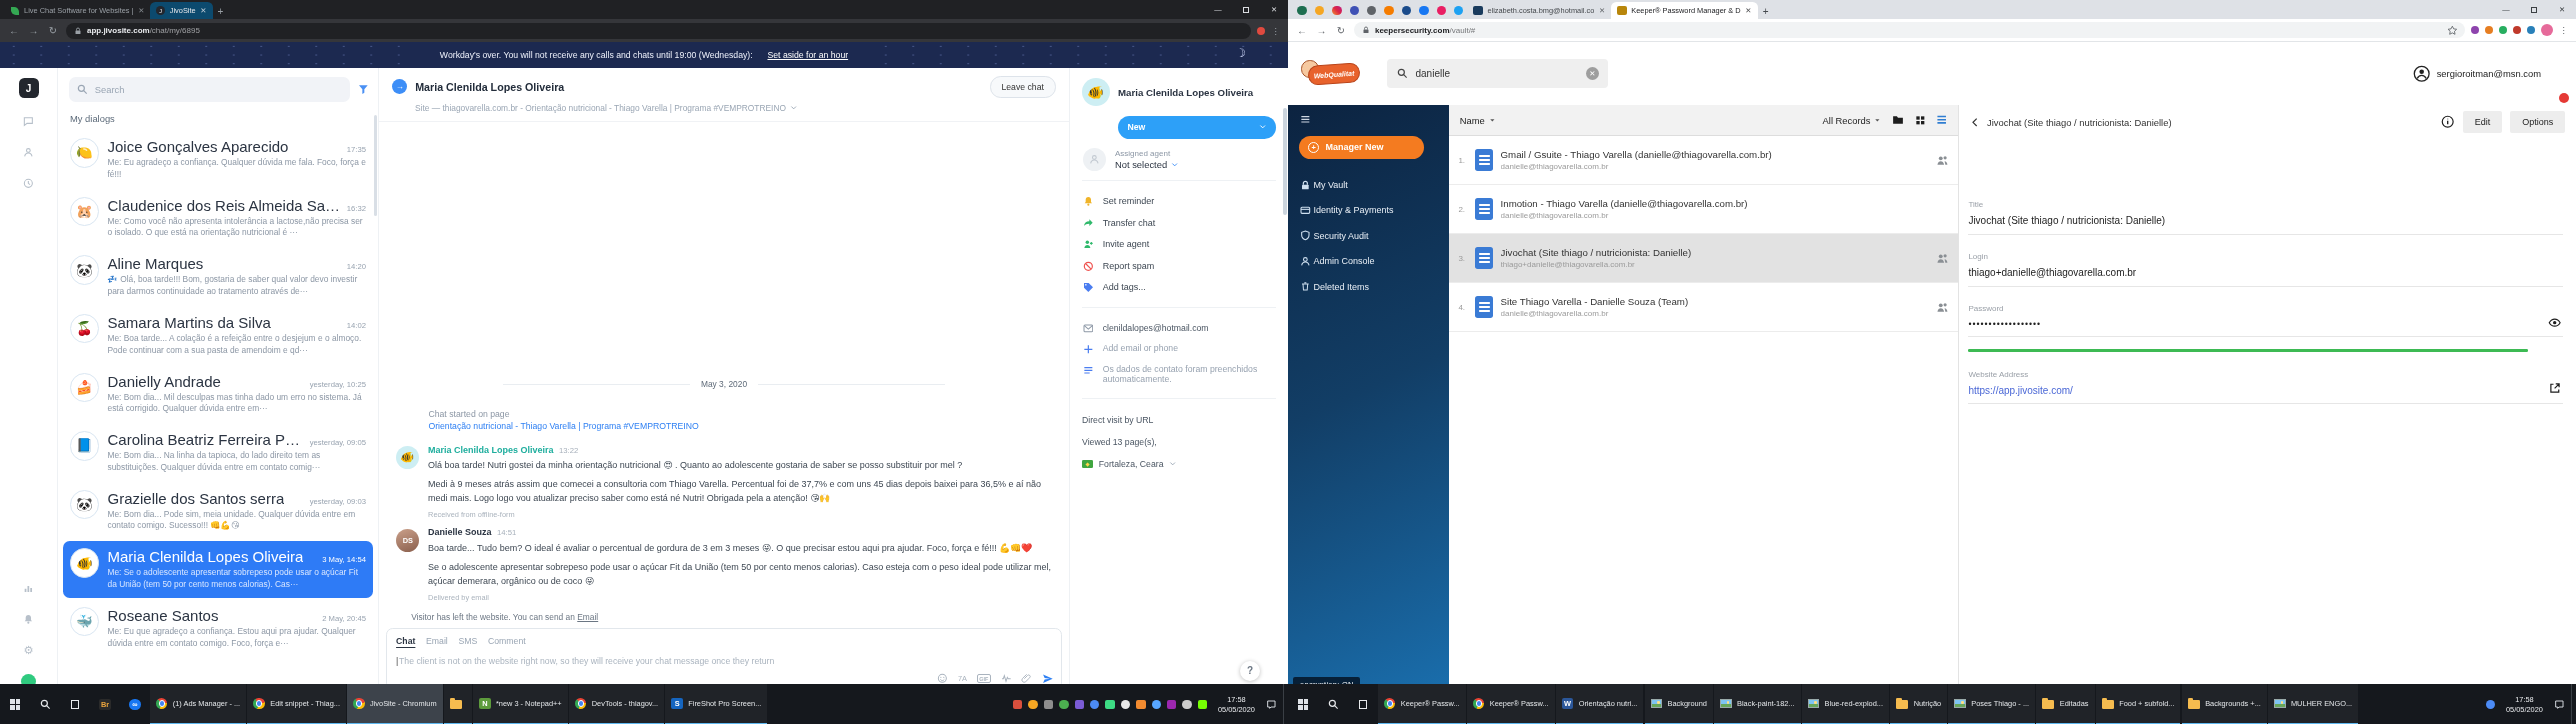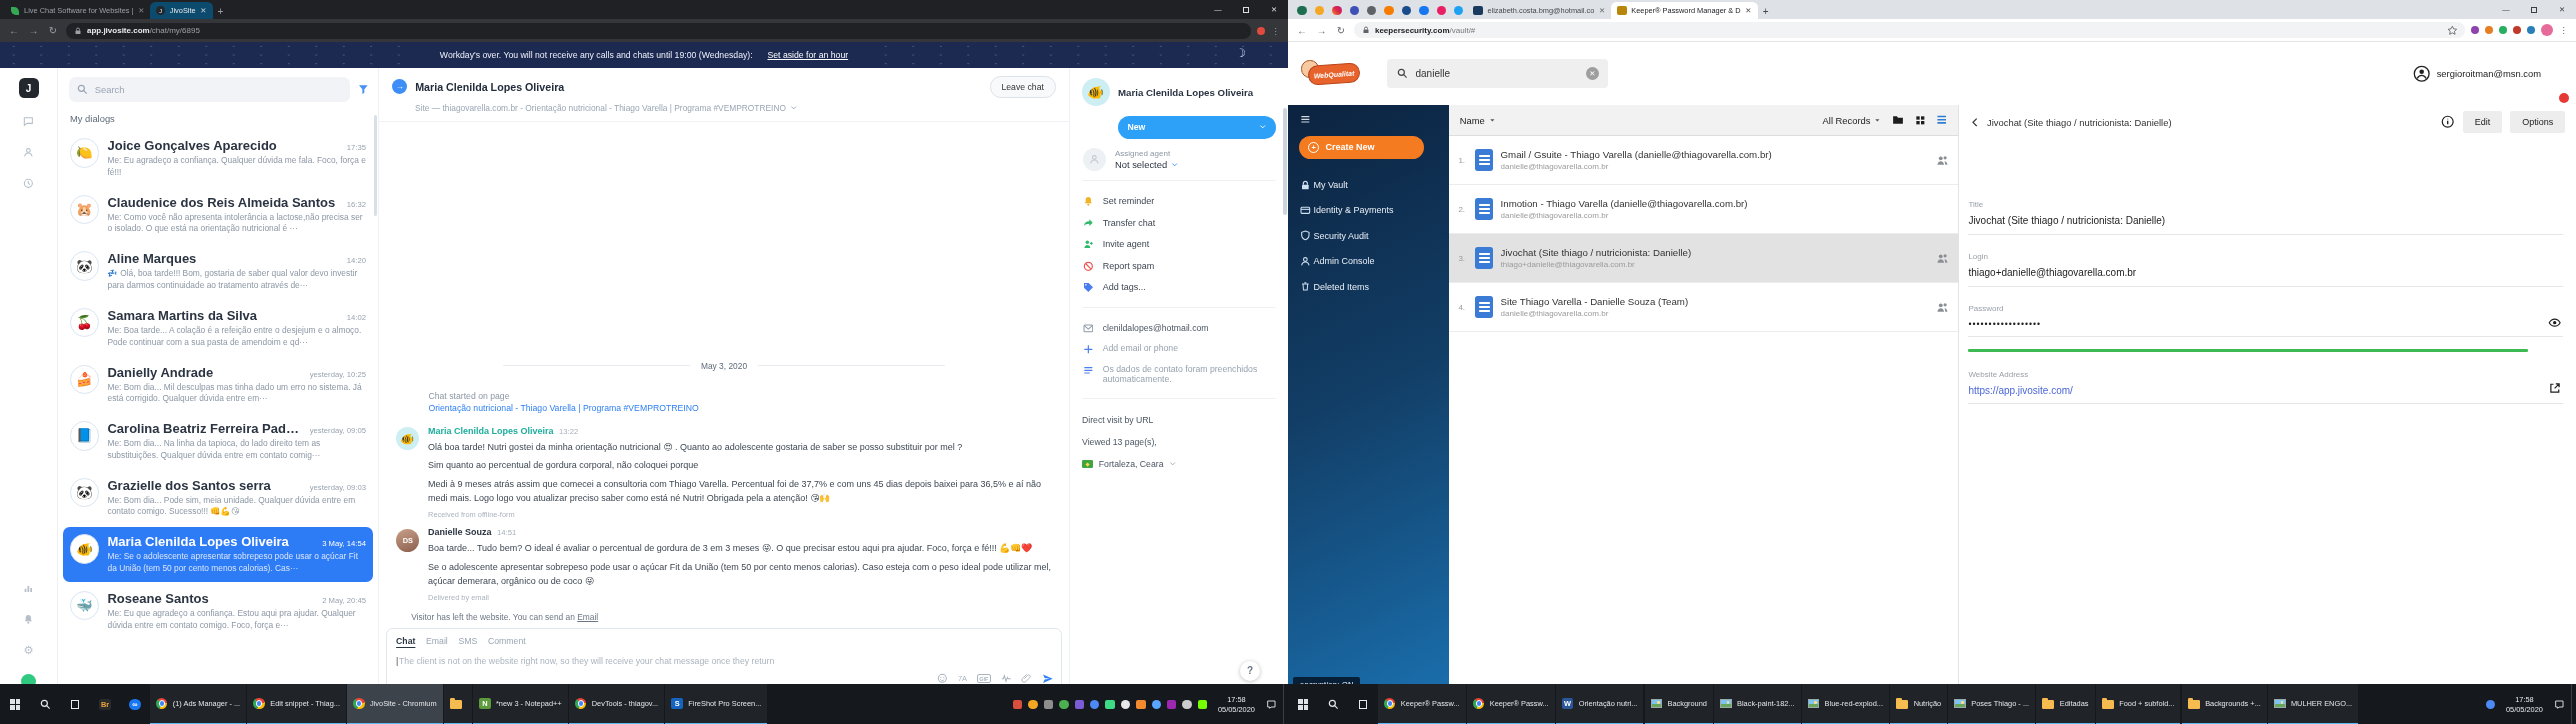--- a/index.html
+++ b/index.html
@@ -59,21 +59,21 @@
   .dialogs{width:321px;border-right:0.7px solid #eef1f4;display:flex;flex-direction:column;position:relative;flex:none;min-height:0}
   .search-row{display:flex;align-items:center;gap:8px;padding:9.4px 9.4px 2.7px 10.7px;flex:none}
   .search-pill{flex:1;height:25.5px;background:#f1f3f7;border-radius:6.7px;display:flex;align-items:center;gap:6.7px;padding:0 8.7px;color:#9aa6b4;font-size:9.4px}
   .funnel{color:#4a90f4}
   .sec-label{padding:8px 12px 4px;color:#5d6b7a;font-size:9.4px;flex:none}
   .dlist{flex:1;overflow:hidden;padding:1.3px 4px}
   .dlg{display:flex;gap:8px;padding:7.4px 6.7px;border-radius:6.7px;margin:1.3px 1.3px;align-items:flex-start}
   .dlg .ava{width:29.5px;height:29.5px;border-radius:50%;background:#fff;border:0.7px solid #d9e6f2;display:flex;align-items:center;justify-content:center;font-size:13.4px;flex:none}
   .dlg .body{flex:1;min-width:0}
   .dlg .top{display:flex;align-items:baseline}
-  .dlg .nm{font-size:13px;font-weight:bold;color:#2b3442;white-space:nowrap;overflow:hidden;text-overflow:ellipsis}
+  .dlg .nm{font-size:15px;font-weight:normal;color:#2b3442;white-space:nowrap;overflow:hidden;text-overflow:ellipsis}
   .dlg .tm{font-size:7.7px;color:#98a3b0;margin-left:auto;padding-left:5.4px;flex:none}
   .dlg .pv{font-size:8.4px;color:#8c97a5;line-height:1.4;margin-top:2px;display:-webkit-box;-webkit-line-clamp:2;-webkit-box-orient:vertical;overflow:hidden}
   .dlg.sel{background:#2e7bf6}
   .dlg.sel .nm,.dlg.sel .tm{color:#fff}
   .dlg.sel .pv{color:#d8e6ff}
   .vscroll{position:absolute;right:0.7px;top:47px;width:3.4px;height:101px;background:#d9dfe6;border-radius:2px}
 
   .chat{flex:1;display:flex;flex-direction:column;border-right:0.7px solid #eef1f4;min-width:0}
   .chat-head{display:flex;align-items:center;gap:8px;padding:8.7px 13.4px 1.3px}
   .arrow-circle{width:14.8px;height:14.8px;border-radius:50%;background:#3d8ef7;color:#fff;display:flex;align-items:center;justify-content:center;font-size:8px;flex:none}
@@ -423,21 +423,20 @@
           <div class="msgs" id="msg-area">
             <div class="date-div">May 3, 2020</div>
             <div class="start-line">Chat started on page</div>
             <div class="start-link">Orientação nutricional - Thiago Varella | Programa #VEMPROTREINO</div>
             <div id="msg-list">
                 <div class="msg">
                   <div class="mava fish">🐠</div>
                   <div>
                     <div class="mh teal">Maria Clenilda Lopes Oliveira<span class="mtime">13:22</span></div>
                     <p>Olá boa tarde! Nutri gostei da minha orientação nutricional 😍 . Quanto ao adolescente gostaria de saber se posso substituir por mel ?</p>
-                    <p>Sim quanto ao percentual de gordura corporal, não coloquei porque</p>
                     <p>Medi à 9 meses atrás assim que comecei a consultoria com Thiago Varella. Percentual foi de 37,7% e com uns 45 dias depois baixei para 36,5% e aí não medi mais. Logo logo vou atualizar preciso saber como está né Nutri! Obrigada pela a atenção! 😘🙌</p>
                     <div class="footnote">Received from offline-form</div>
                   </div>
                 </div>
                 <div class="msg">
                   <div class="mava photo">DS</div>
                   <div>
                     <div class="mh dark">Danielle Souza<span class="mtime">14:51</span></div>
                     <p>Boa tarde... Tudo bem? O ideal é avaliar o percentual de gordura de 3 em 3 meses 😜. O que precisar estou aqui pra ajudar. Foco, força e fé!!! 💪👊❤️</p>
                     <p>Se o adolescente apresentar sobrepeso pode usar o açúcar Fit da União (tem 50 por cento menos calorias). Caso esteja com o peso ideal pode utilizar mel, açúcar demerara, orgânico ou de coco 😜</p>
@@ -806,21 +805,21 @@
         </div>
         <div class="k-body">
           <div class="k-side">
             <span class="k-burger">
                 <svg width="10.7" height="10.7" viewBox="0 0 16 16" fill="none">
                   <path d="M2 4h12M2 8h12M2 12h12" stroke="currentColor" stroke-width="1.8"></path>
                 </svg>
               </span>
             <div class="k-create" style="cursor:pointer">
               <span class="pl">+</span>
-              <span>Create New</span>
+              <span>Manager New</span>
             </div>
             <div id="k-nav">
                 <div class="k-item">
                   <span class="kic">
                     <svg width="10.7" height="10.7" viewBox="0 0 16 16" fill="none">
                       <rect x="3" y="7" width="10" height="7" rx="1" fill="currentColor"></rect>
                       <path d="M5 7V5a3 3 0 016 0v2" stroke="currentColor" stroke-width="1.8"></path>
                     </svg>
                   </span>
                   <span>My Vault</span>

